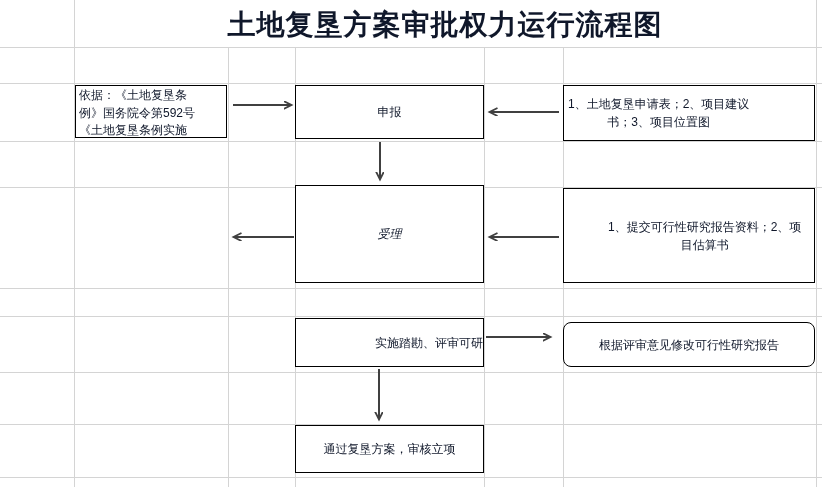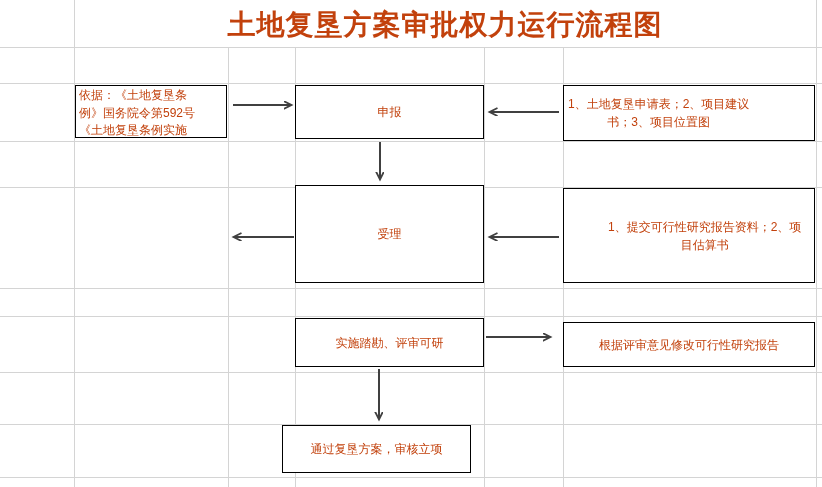--- a/index.html
+++ b/index.html
@@ -1,21 +1,21 @@
 <!DOCTYPE html>
 <html><head>
 <meta charset="utf-8">
 <style>
   html,body { margin:0; padding:0; background:#fff; }
   .canvas {
     position:relative;
     width:822px; height:487px;
     background:#ffffff;
     font-family:"Liberation Sans", sans-serif;
-    color:#c2410c;
+    color:#0f172a;
     overflow:hidden;
   }
   .vl { position:absolute; width:1px; background:#d4d4d4; }
   .hl { position:absolute; height:1px; background:#d4d4d4; left:0; width:822px; }
   .title {
     position:absolute; left:74px; top:6px; width:742px;
     text-align:center;
     font-size:28px; font-weight:bold; letter-spacing:1px;
     white-space:nowrap;
   }
@@ -83,34 +83,34 @@
   <div class="node c-center" style="left:295px; top:85px; width:189px; height:54px;">
     <span class="txt">申报</span>
   </div>
 
   <div class="node c-left" style="left:563px; top:85px; width:252px; height:56px;">
     <span class="txt">1、土地复垦申请表；2、项目建议
 书；3、项目位置图</span>
   </div>
 
 
-  <div class="node c-center" style="left:295px; top:185px; width:189px; height:98px;">
+  <div class="node c-center" style="left:295px; top:185px; width:189px; height:98px;font-style:italic;">
     <span class="txt">受理</span>
   </div>
 
   <div class="node c-left" style="left:563px; top:188px; width:252px; height:95px;padding-left:44px;">
     <span class="txt">1、提交可行性研究报告资料；2、项
 目估算书</span>
   </div>
 
-  <div class="node c-center" style="left:295px; top:318px; width:189px; height:49px;">
+  <div class="node c-center" style="left:295px; top:318px; width:189px; height:49px;justify-content:flex-end;">
     <span class="txt">实施踏勘、评审可研</span>
   </div>
 
-  <div class="node c-center" style="left:563px; top:322px; width:252px; height:45px;">
+  <div class="node c-center" style="left:563px; top:322px; width:252px; height:45px;border-radius:8px;">
     <span class="txt">根据评审意见修改可行性研究报告</span>
   </div>
 
-  <div class="node c-center" style="left:282px; top:425px; width:189px; height:48px;">
+  <div class="node c-center" style="left:295px; top:425px; width:189px; height:48px;">
     <span class="txt">通过复垦方案，审核立项</span>
   </div>
 
 </div>
 
 </body></html>

